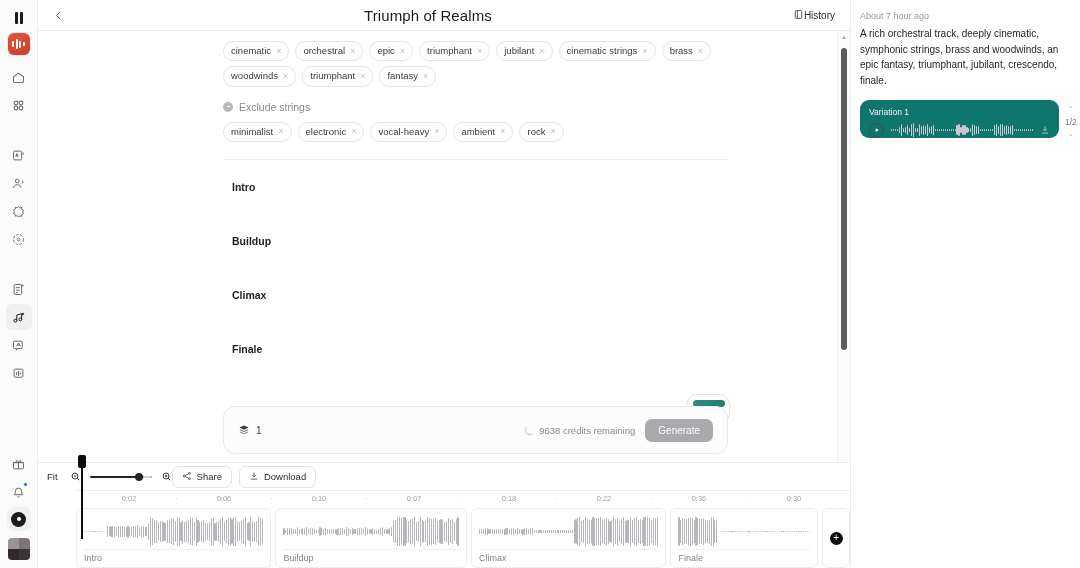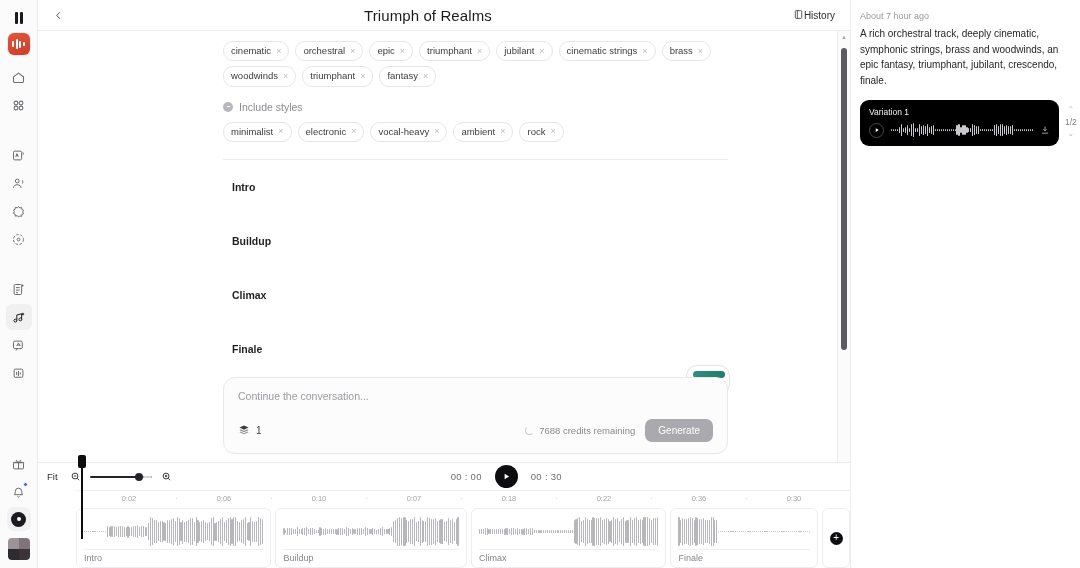--- a/index.html
+++ b/index.html
@@ -196,22 +196,22 @@
   
   .right {
     flex: 0 0 230px; width:230px; background:#fff;
     border-left:1px solid #ededed; padding:11px 13px 0 9px;
     position:relative;
   }
   .ts { font-size:9px; color:#9a9aa0; margin-bottom:5px; }
   .prompt-text { font-size:10px; color:#26262a; line-height:1.55; margin-bottom:12px; padding-right:2px;}
   .player-row { display:flex; align-items:flex-start; gap:6px; }
   .player {
-    flex:1 1 auto; background:#000000; border-radius:9px;
-    padding:7px 9px 8px;
+    flex:1 1 auto; background:#0f766e; border-radius:9px;
+    padding:7px 9px 0;
   }
   .player-title { font-size:8.5px; color:#f2f2f4; margin-bottom:5px; }
   .player-ctrl { display:flex; align-items:center; gap:7px; }
   .p-play { width:15px;height:15px;border-radius:50%;border:1px solid #4a4a50;display:flex;align-items:center;justify-content:center;flex:0 0 auto;}
   .p-play svg{width:6px;height:6px;color:#fff;}
   .p-wave { flex:1 1 auto; display:flex; align-items:center; gap:.9px; height:16px; overflow:hidden;}
   .p-wave i { display:block; width:1.1px; background:#c9c9ce; border-radius:1px; flex:0 0 auto;}
   .p-dl { color:#d4d4d8; display:flex; flex:0 0 auto;}
   .p-dl svg{width:10px;height:10px;}
   .var-nav { display:flex; flex-direction:column; align-items:center; gap:3px; padding-top:6px; width:18px;}
@@ -407,21 +407,21 @@
             </div>
         </div>
 
         <div class="sect" style="margin-top:14px">
           <div class="sect-head">
             <span class="chk exc">
               <svg viewBox="0 0 24 24" fill="none" stroke="currentColor" stroke-width="3.4">
                   <path d="M6.5 12h11"></path>
                 </svg>
             </span>
-            <span class="sect-title">Include styles</span>
+            <span class="sect-title">Exclude strings</span>
           </div>
           <div class="chips" id="exc-chips">
               <span class="chip">
                 <span>minimalist</span>
                 <span class="x">×</span>
               </span>
               <span class="chip">
                 <span>electronic</span>
                 <span class="x">×</span>
               </span>
@@ -446,36 +446,35 @@
             <div class="arr-item arr-1">Intro</div>
             <div class="arr-item arr-n">Buildup</div>
             <div class="arr-item arr-n">Climax</div>
             <div class="arr-item arr-n">Finale</div>
           </div>
       </div>
 
       <div class="composer-zone">
         <div class="ghost-card"></div>
         <div class="composer">
-          <div class="composer-ph">Continue the conversation...</div>
           <div class="composer-row">
             <div class="layers">
               <span>
                 <svg viewBox="0 0 24 24" fill="currentColor">
                     <path d="M12 3l9 4.2-9 4.2-9-4.2z"></path>
                     <path d="M3 12l9 4.2 9-4.2-2.4-1.1L12 14l-6.6-3.1z" opacity=".75"></path>
                     <path d="M3 16.3l9 4.2 9-4.2-2.4-1.1-6.6 3.1-6.6-3.1z" opacity=".55"></path>
                   </svg>
               </span>
               <span>1</span>
             </div>
             <div class="composer-right">
               <div class="credits">
                 <span class="ring"></span>
-                <span>7688 credits remaining</span>
+                <span>9638 credits remaining</span>
               </div>
               <button class="gen-btn">Generate</button>
             </div>
           </div>
         </div>
       </div>
 
     </div>
 
     <div class="vscroll">
@@ -499,28 +498,40 @@
           <span class="trk"></span>
             <span class="rest"></span>
             <span class="knob"></span>
         </span>
         <span class="zoom-ico">
           <svg viewBox="0 0 24 24" fill="none" stroke="currentColor" stroke-width="1.9">
               <circle cx="11" cy="11" r="6.4"></circle>
               <path d="M8.3 11h5.4M11 8.3v5.4M15.8 15.8L20 20"></path>
             </svg>
         </span>
-        <div class="tl-center">
-          <span class="tl-time">00 : 00</span>
-          <span class="play-btn">
-            <svg viewBox="0 0 24 24" fill="currentColor">
-                <path d="M7 4.5l12 7.5-12 7.5z"></path>
-              </svg>
-          </span>
-          <span class="tl-time">00 : 30</span>
+        <div class="tl-right">
+          <div class="pill">
+            <span>
+              <svg viewBox="0 0 24 24" fill="none" stroke="currentColor" stroke-width="1.8">
+                  <circle cx="18" cy="5.5" r="2.3"></circle>
+                  <circle cx="18" cy="18.5" r="2.3"></circle>
+                  <circle cx="5.5" cy="12" r="2.3"></circle>
+                  <path d="M7.6 10.9l8.3-4.3M7.6 13.1l8.3 4.3"></path>
+                </svg>
+            </span>
+            <span>Share</span>
+          </div>
+          <div class="pill">
+            <span>
+              <svg viewBox="0 0 24 24" fill="none" stroke="currentColor" stroke-width="1.8">
+                  <path d="M12 3.5v10M8 10l4 4 4-4M4.5 19.5h15"></path>
+                </svg>
+            </span>
+            <span>Download</span>
+          </div>
         </div>
       </div>
 
       <div class="ruler" id="ruler">
           <span class="tick" style="left: 53px;">0:02</span>
           <span class="tick dot" style="left: 100.5px;">·</span>
           <span class="tick" style="left: 148px;">0:06</span>
           <span class="tick dot" style="left: 195.5px;">·</span>
           <span class="tick" style="left: 243px;">0:10</span>
           <span class="tick dot" style="left: 290.5px;">·</span>

